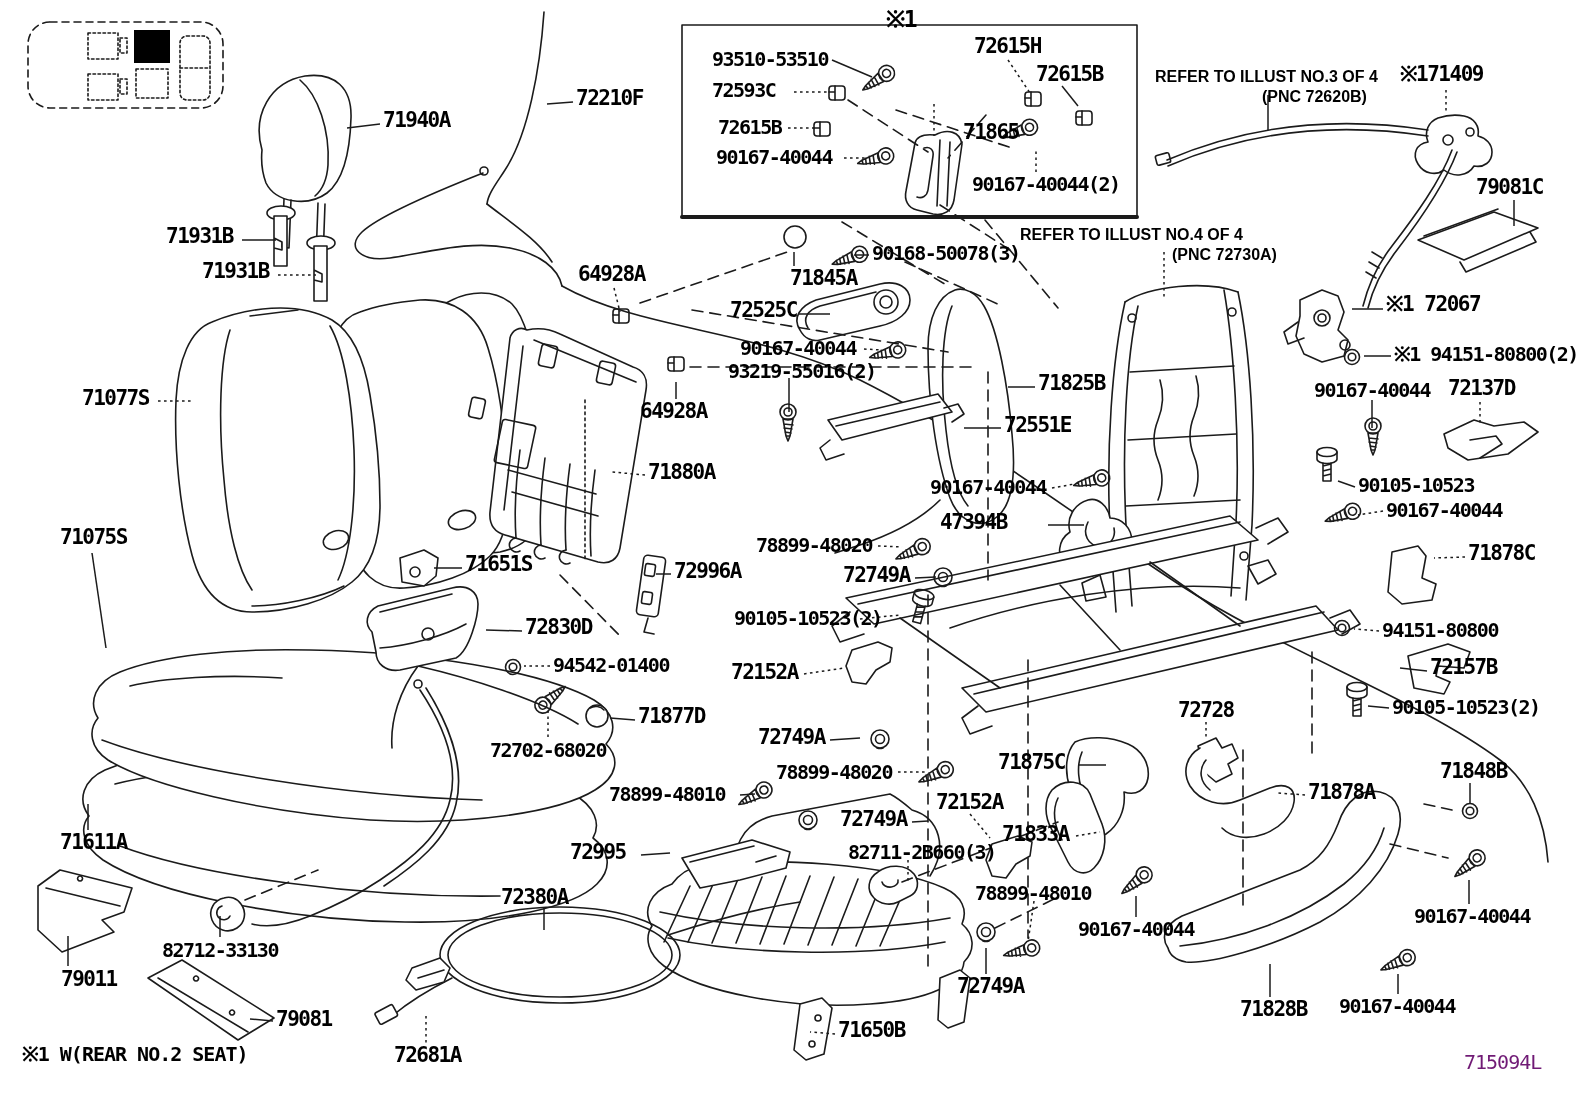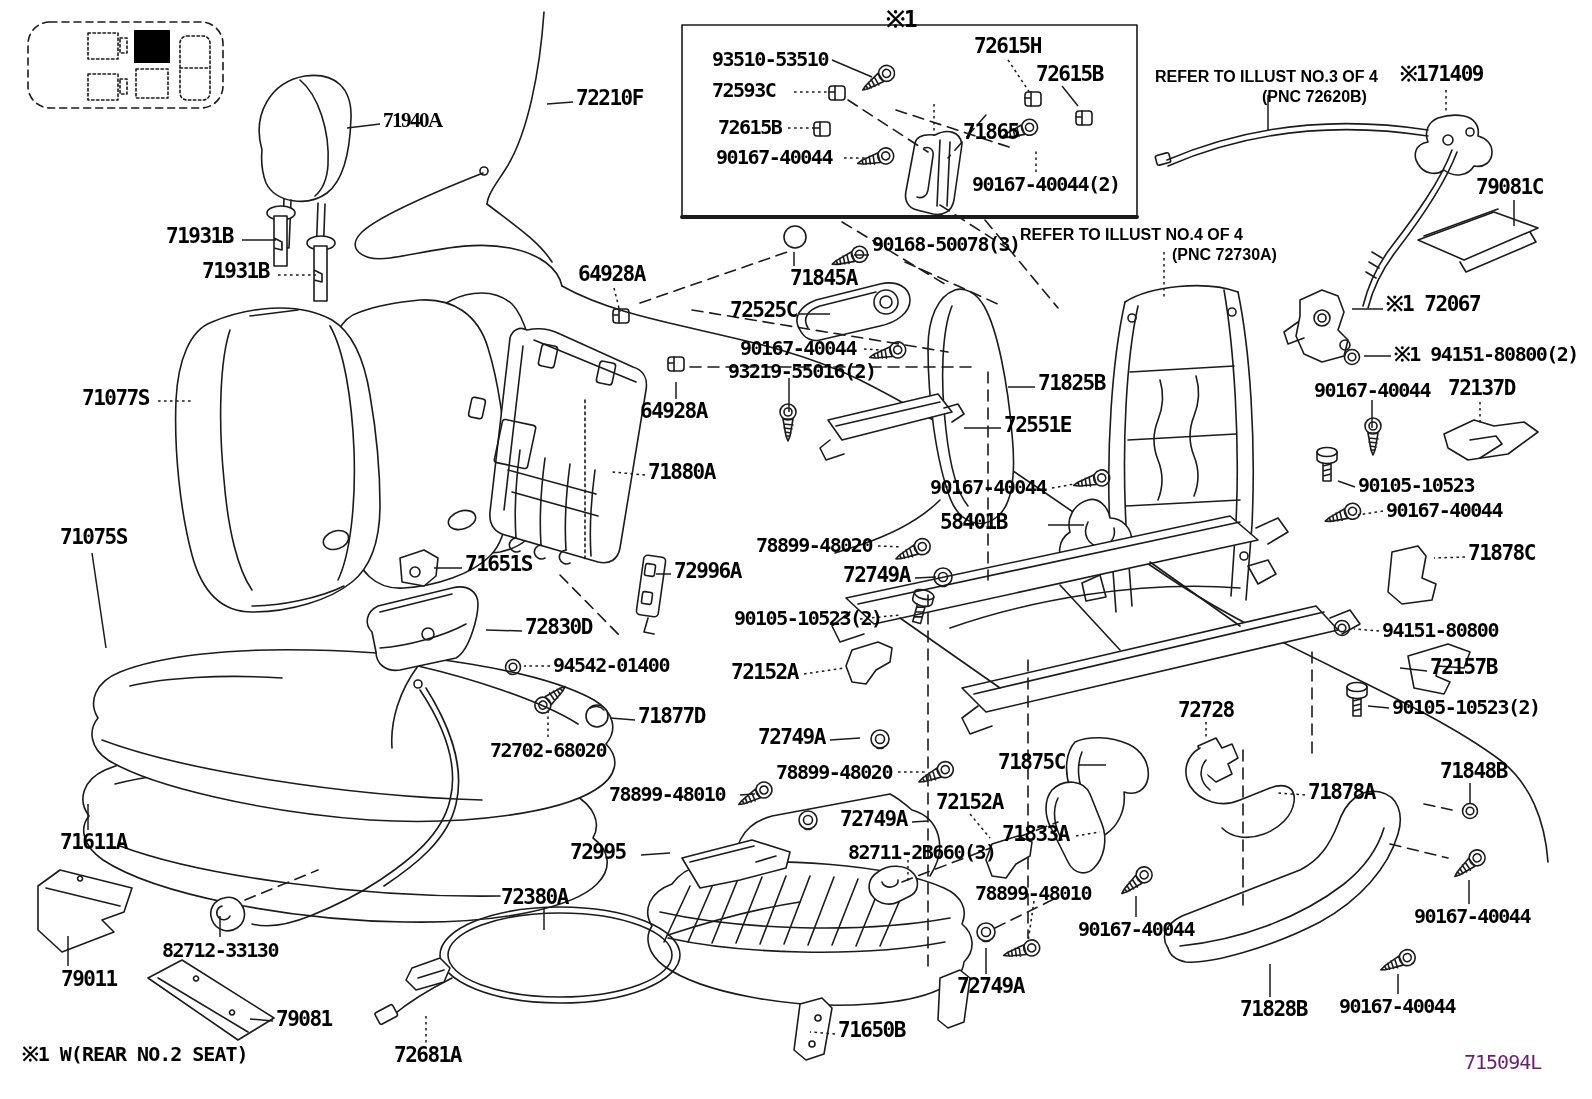--- a/index.html
+++ b/index.html
@@ -410,21 +410,21 @@
       <line x1="1398" y1="974" x2="1398" y2="994"></line>
       <line x1="88" y1="804" x2="88" y2="830"></line>
       <line x1="68" y1="936" x2="68" y2="966"></line>
       <line x1="220" y1="916" x2="220" y2="937"></line>
       <line x1="273" y1="1021" x2="250" y2="1019"></line>
       <line x1="426" y1="1016" x2="426" y2="1043" class="dot"></line>
       <line x1="835" y1="1034" x2="810" y2="1032" class="dot"></line>
     </svg>
 
   <div id="labels">
-      <div class="lb big" style="left: 383px; top: 110px; font-family: Liberation Serif, serif;">71940A</div>
+      <div class="lb big" style="left: 383px; top: 110px;">71940A</div>
       <div class="lb big" style="left: 576px; top: 88px;">72210F</div>
       <div class="lb big" style="left: 166px; top: 226px;">71931B</div>
       <div class="lb big" style="left: 202px; top: 261px;">71931B</div>
       <div class="lb note" style="left: 886px; top: 2px;">※1</div>
       <div class="lb" style="left: 712px; top: 49px;">93510-53510</div>
       <div class="lb big" style="left: 974px; top: 36px;">72615H</div>
       <div class="lb big" style="left: 1036px; top: 64px;">72615B</div>
       <div class="lb" style="left: 712px; top: 80px;">72593C</div>
       <div class="lb big" style="left: 963px; top: 82px; margin-top: 40px;">71865</div>
       <div class="lb" style="left: 718px; top: 117px;">72615B</div>
@@ -438,31 +438,31 @@
       <div class="lb ref" style="left: 1172px; top: 246px;">(PNC 72730A)</div>
       <div class="lb big" style="left: 1386px; top: 294px;">※1 72067</div>
       <div class="lb" style="left: 1394px; top: 344px;">※1 94151-80800(2)</div>
       <div class="lb" style="left: 1314px; top: 380px;">90167-40044</div>
       <div class="lb big" style="left: 1448px; top: 378px;">72137D</div>
       <div class="lb" style="left: 1358px; top: 475px;">90105-10523</div>
       <div class="lb" style="left: 1386px; top: 500px;">90167-40044</div>
       <div class="lb big" style="left: 1468px; top: 543px;">71878C</div>
       <div class="lb big" style="left: 578px; top: 264px;">64928A</div>
       <div class="lb big" style="left: 758px; top: 268px; margin-left: 32px;">71845A</div>
-      <div class="lb" style="left: 872px; top: 234px;">90168-50078(3)</div>
+      <div class="lb" style="left: 872px; top: 243px;">90168-50078(3)</div>
       <div class="lb big" style="left: 730px; top: 300px;">72525C</div>
       <div class="lb" style="left: 740px; top: 338px;">90167-40044</div>
       <div class="lb" style="left: 728px; top: 361px;">93219-55016(2)</div>
       <div class="lb big" style="left: 1038px; top: 373px;">71825B</div>
       <div class="lb big" style="left: 1004px; top: 415px;">72551E</div>
       <div class="lb big" style="left: 82px; top: 388px;">71077S</div>
       <div class="lb big" style="left: 640px; top: 401px;">64928A</div>
       <div class="lb big" style="left: 648px; top: 462px;">71880A</div>
       <div class="lb" style="left: 930px; top: 477px;">90167-40044</div>
-      <div class="lb big" style="left: 940px; top: 512px;">58401B</div>
+      <div class="lb big" style="left: 940px; top: 512px;">47394B</div>
       <div class="lb" style="left: 756px; top: 535px;">78899-48020</div>
       <div class="lb big" style="left: 843px; top: 565px;">72749A</div>
       <div class="lb big" style="left: 60px; top: 527px;">71075S</div>
       <div class="lb big" style="left: 465px; top: 554px;">71651S</div>
       <div class="lb big" style="left: 674px; top: 561px;">72996A</div>
       <div class="lb" style="left: 734px; top: 608px;">90105-10523(2)</div>
       <div class="lb big" style="left: 525px; top: 617px;">72830D</div>
       <div class="lb" style="left: 553px; top: 655px;">94542-01400</div>
       <div class="lb big" style="left: 731px; top: 662px;">72152A</div>
       <div class="lb" style="left: 1382px; top: 620px;">94151-80800</div>

